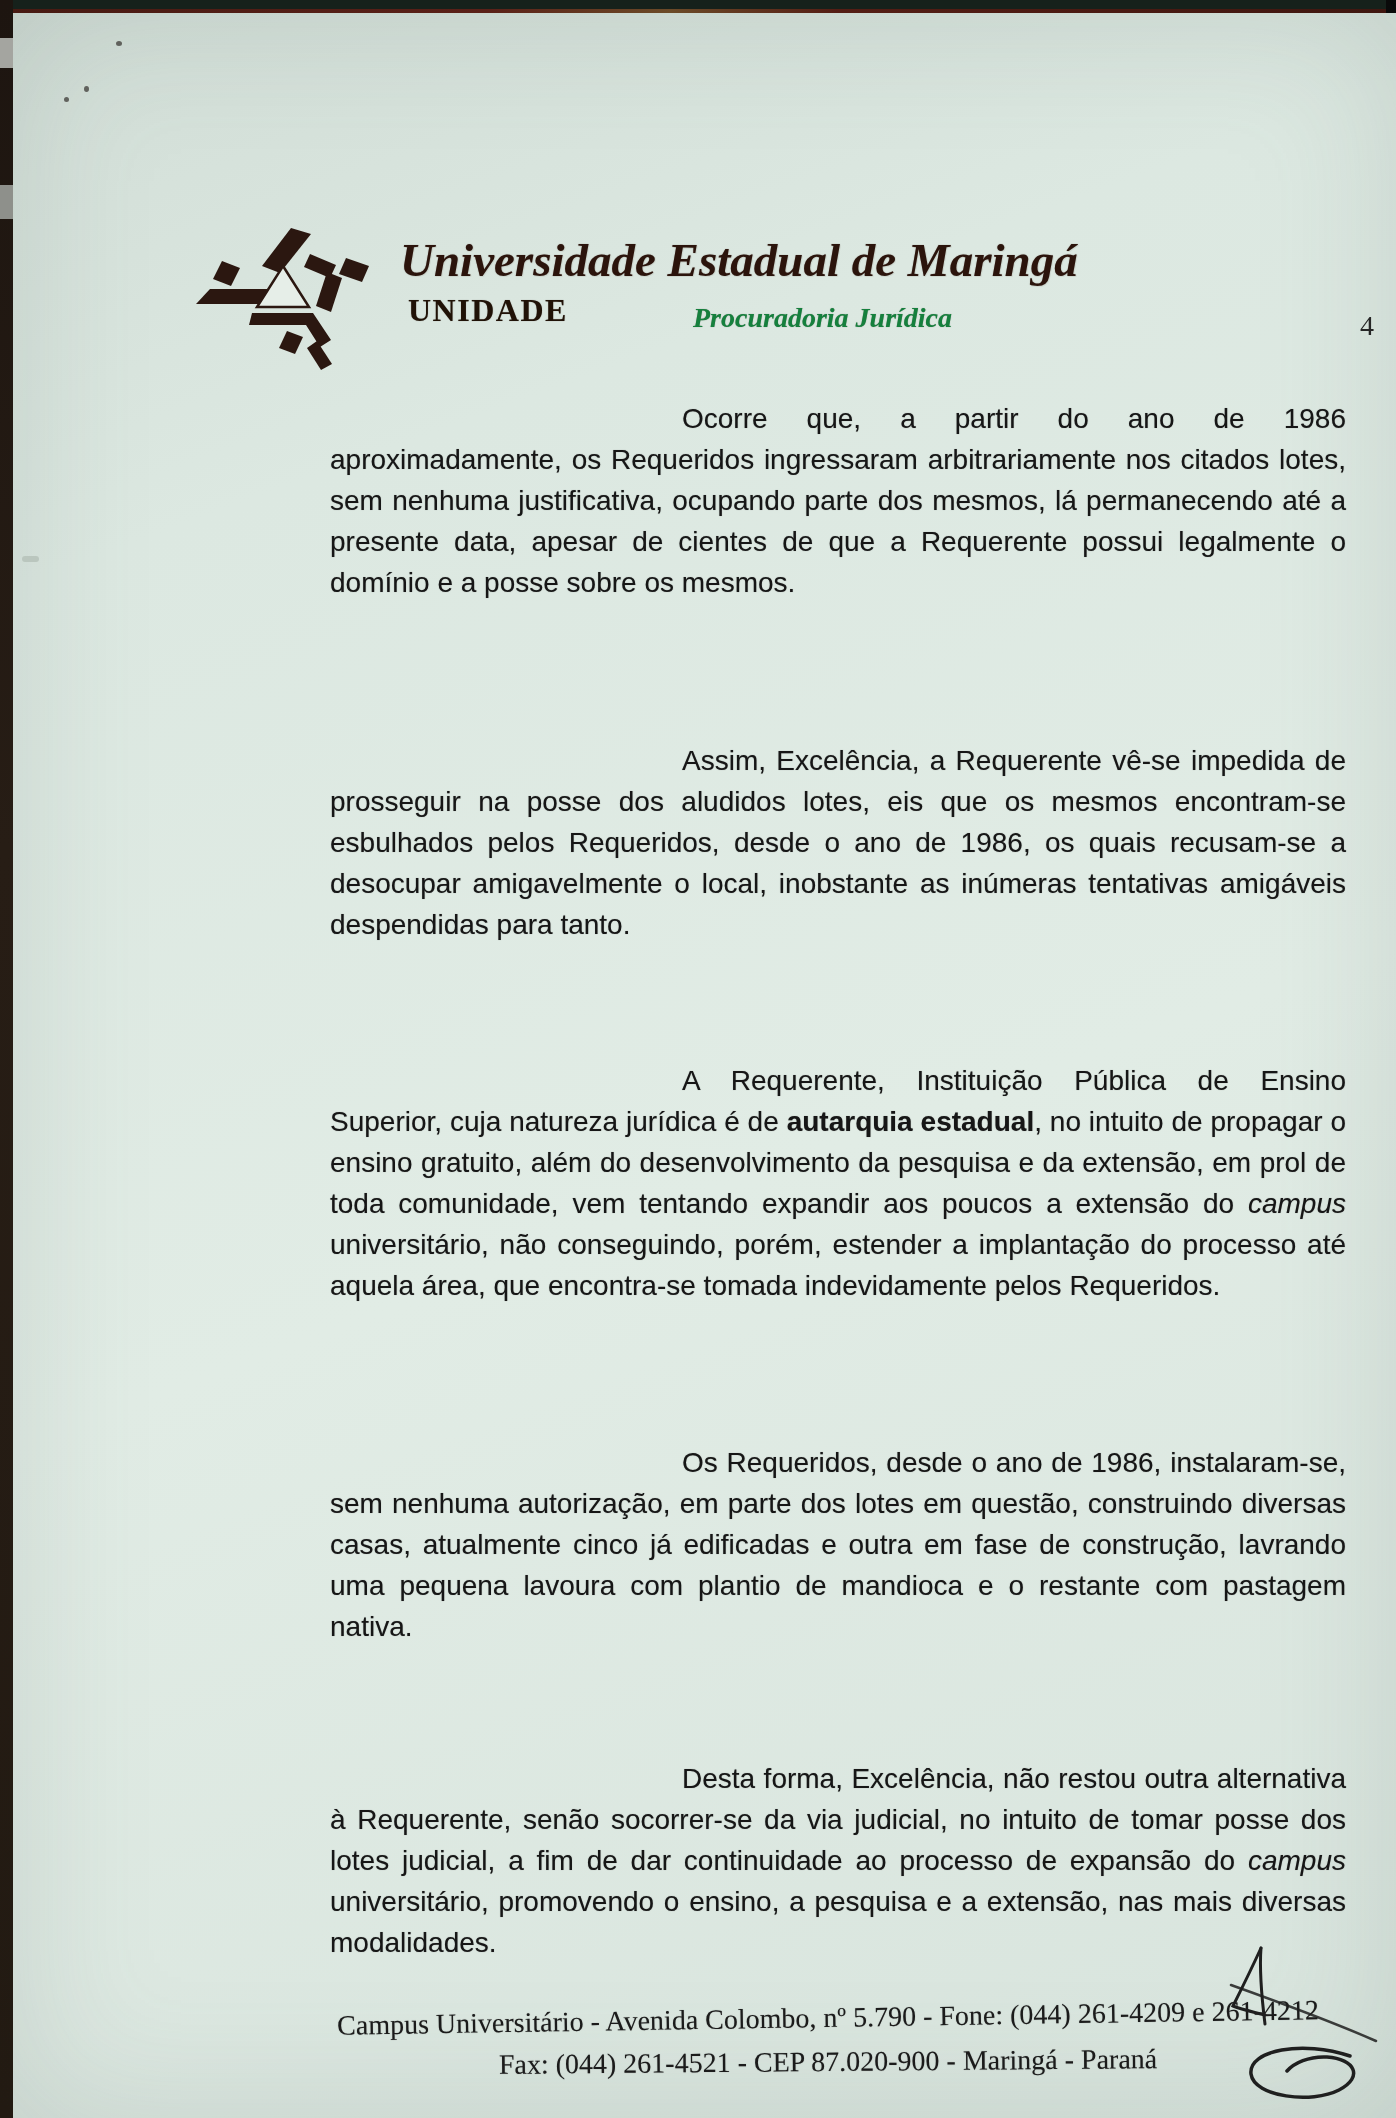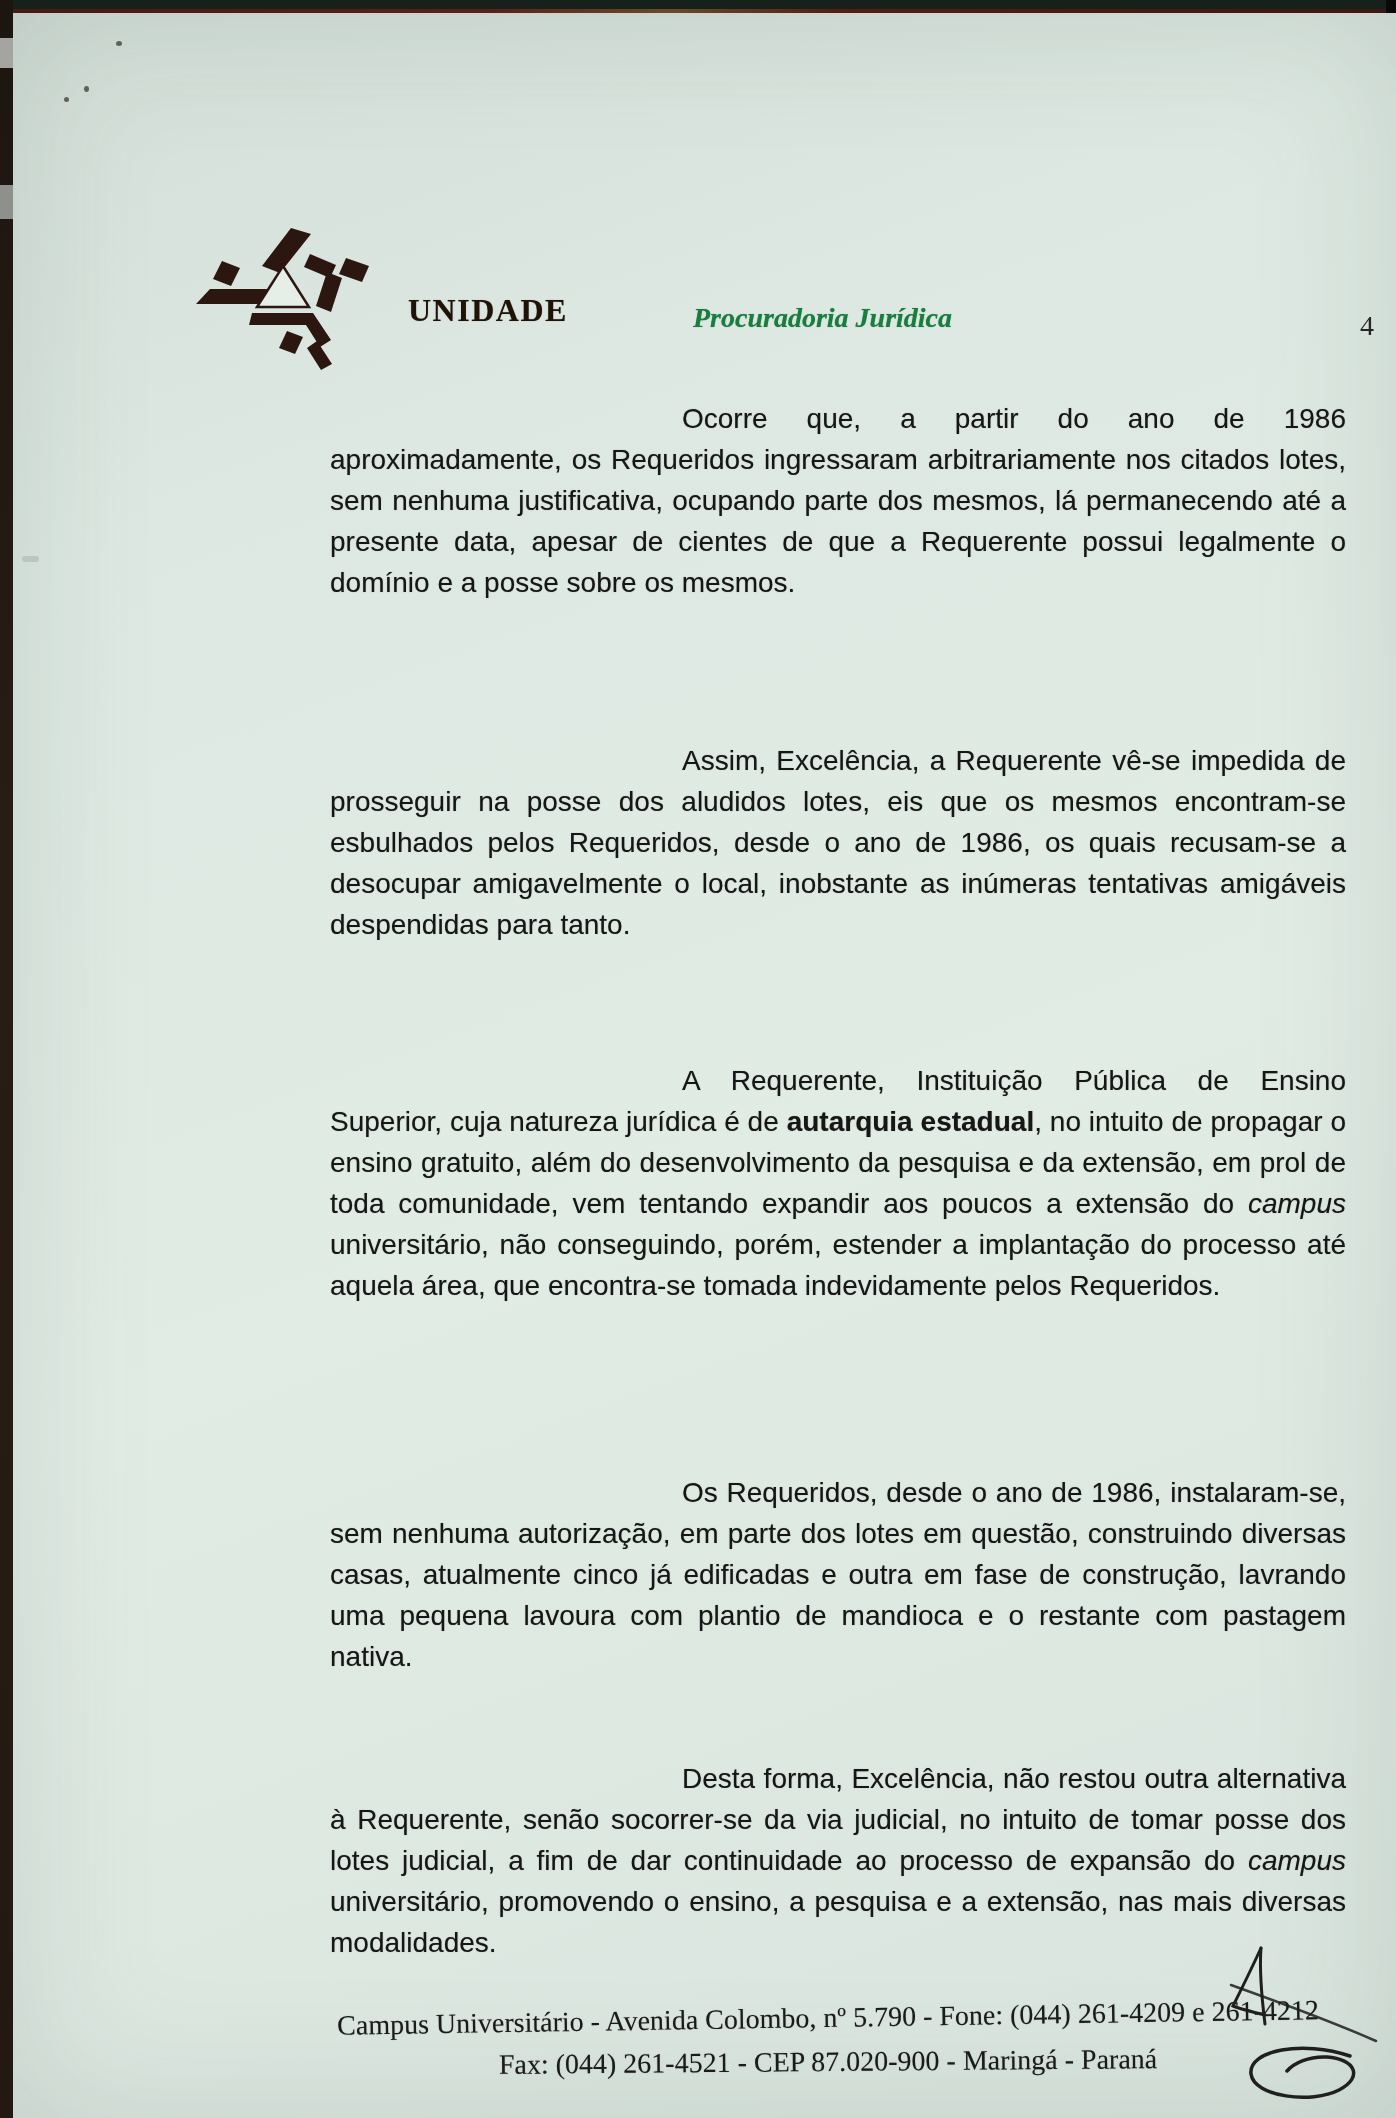--- a/index.html
+++ b/index.html
@@ -76,21 +76,21 @@
   .para {
     position: absolute; left: 330px; width: 1016px;
     font-family: "Liberation Sans", sans-serif;
     font-size: 28px; line-height: 41px; color: #161616;
     text-align: justify; text-indent: 352px;
     text-shadow: 0 0 1px rgba(30,30,30,0.38);
   }
   .para.p1 { top: 398px; }
   .para.p2 { top: 740px; }
   .para.p3 { top: 1024px; margin-top: 36px; }
-  .para.p4 { top: 1472px; }
+  .para.p4 { top: 1442px; }
   .para.p5 { top: 1758px; }
 
   
   .footer-line {
     position: absolute; left: 318px; width: 1020px;
     font-family: "Liberation Serif", serif;
     font-size: 28px; color: #1b1b1b; text-align: center;
     text-shadow: 0 0 1px rgba(27,27,27,0.35);
     white-space: nowrap;
   }
@@ -127,20 +127,21 @@
         <path d="M72,33 L90,40 L81,58 L63,51 Z"></path>
         <path d="M134,61 L128,76 L46,76 L60,61 Z"></path>
         <path d="M102,85 L163,85 L181,112 L170,119 L156,97 L99,97 Z"></path>
         <path d="M137,103 L153,109 L145,126 L129,120 Z"></path>
         <path d="M167,113 L182,136 L171,142 L157,120 Z"></path>
       </g>
       <path d="M133,38 L159,79 L107,79 Z" fill="#e6eee8" stroke="#2b1710" stroke-width="2.5"></path>
     </svg>
   </div>
 
+  <div class="uni-title">Universidade Estadual de Maringá</div>
   <div class="unit-label">UNIDADE</div>
   <div class="unit-name">Procuradoria Jurídica</div>
   <div class="page-number">4</div>
 
   <div class="para p1"><span>Ocorre que, a partir do ano de 1986 aproximadamente, os Requeridos ingressaram arbitrariamente nos citados lotes,  sem nenhuma justificativa, ocupando parte dos mesmos, lá permanecendo até a  presente data, apesar de cientes de que a Requerente possui legalmente o domínio e a posse sobre os mesmos.</span></div>
   <div class="para p2"><span>Assim, Excelência, a Requerente vê-se impedida de prosseguir na posse dos aludidos lotes, eis que os mesmos encontram-se esbulhados pelos Requeridos, desde o ano de 1986, os quais recusam-se a desocupar amigavelmente o local, inobstante as inúmeras tentativas  amigáveis despendidas para tanto.</span></div>
   <div class="para p3"><span>A Requerente, Instituição Pública de Ensino Superior, cuja natureza jurídica é de </span><span style="font-weight: bold;">autarquia estadual</span><span>, no intuito de propagar o ensino gratuito, além do desenvolvimento da pesquisa e da extensão, em prol de toda comunidade, vem tentando expandir aos poucos a extensão do </span><span style="font-style: italic;">campus</span><span> universitário,  não conseguindo, porém, estender a implantação do processo até aquela área, que encontra-se tomada indevidamente pelos Requeridos.</span></div>
   <div class="para p4"><span>Os Requeridos, desde o ano de 1986, instalaram-se, sem nenhuma autorização, em parte dos lotes em questão, construindo diversas casas, atualmente cinco já edificadas e outra em fase de construção, lavrando uma pequena lavoura com plantio de mandioca e o restante com pastagem nativa.</span></div>
   <div class="para p5"><span>Desta forma, Excelência, não restou outra alternativa à Requerente, senão socorrer-se da via judicial, no intuito de tomar posse dos lotes judicial, a fim  de dar continuidade ao processo de expansão do  </span><span style="font-style: italic;">campus</span><span>  universitário, promovendo o ensino, a pesquisa e a extensão, nas mais diversas modalidades.</span></div>
 

